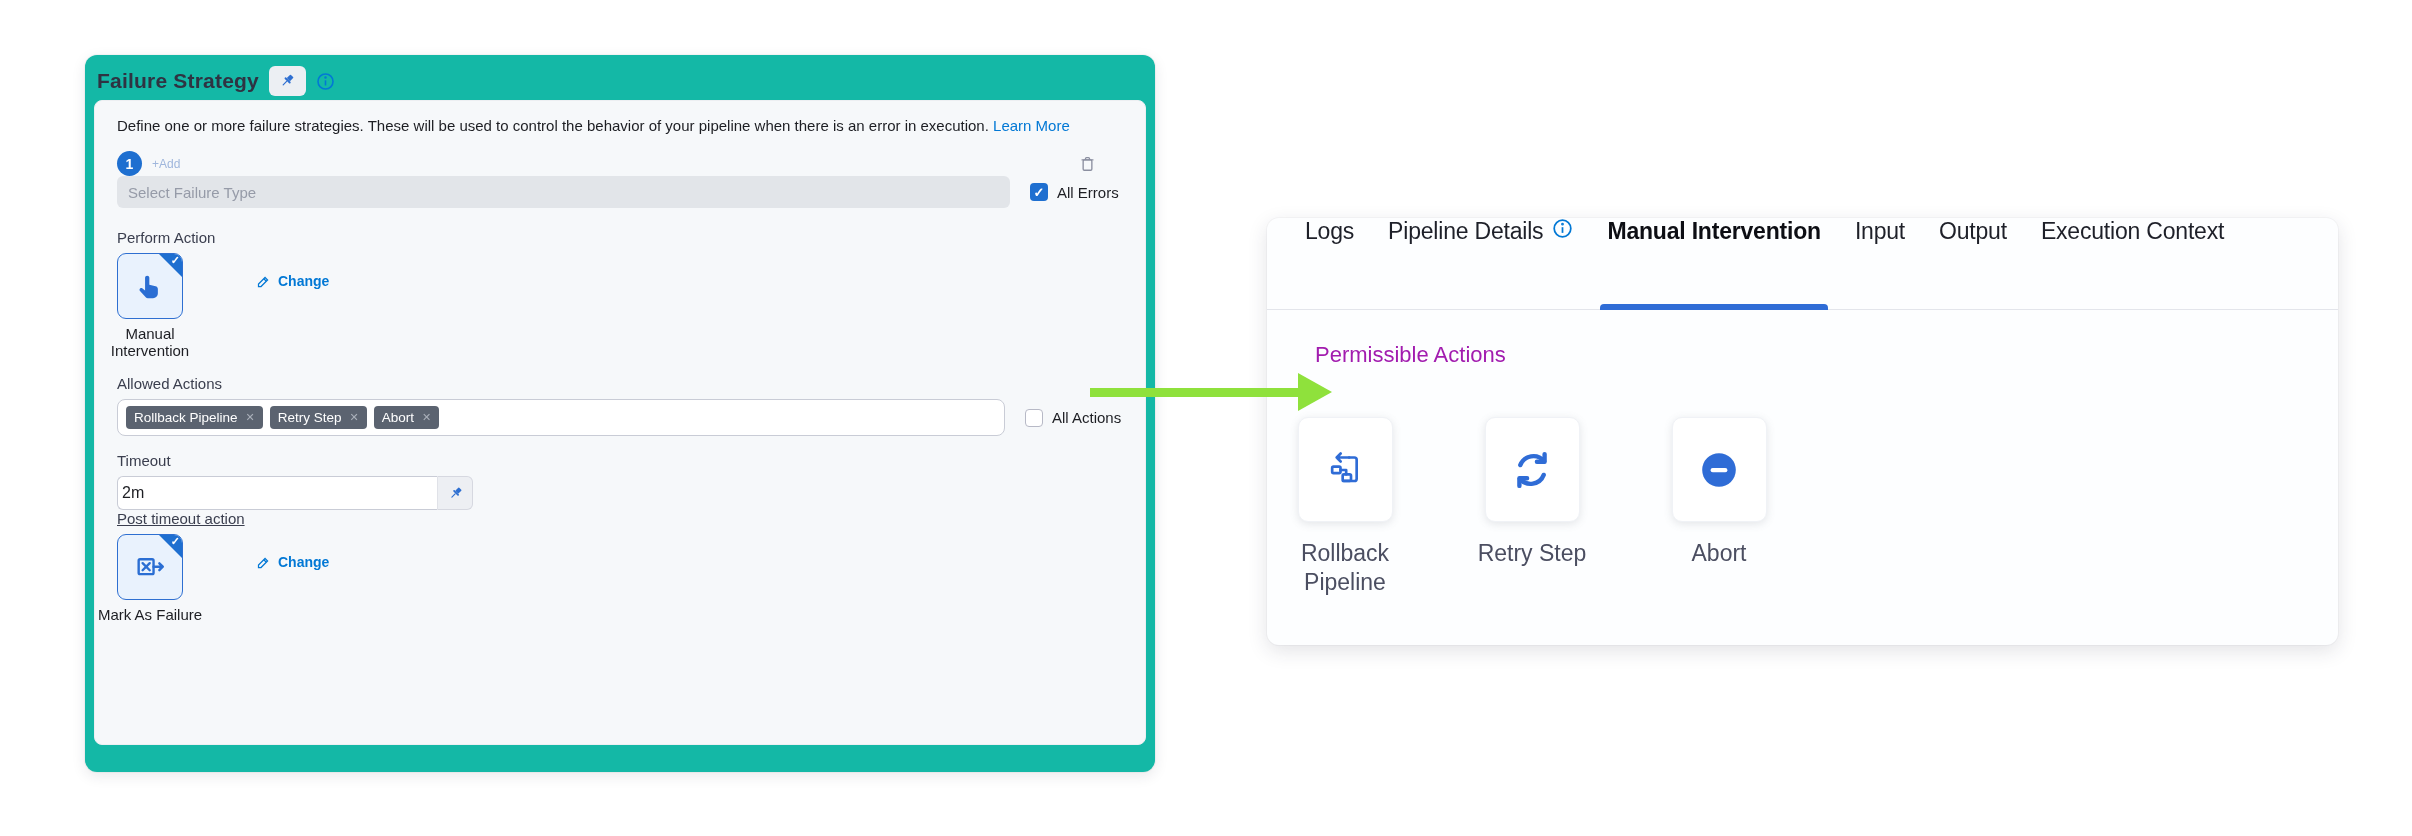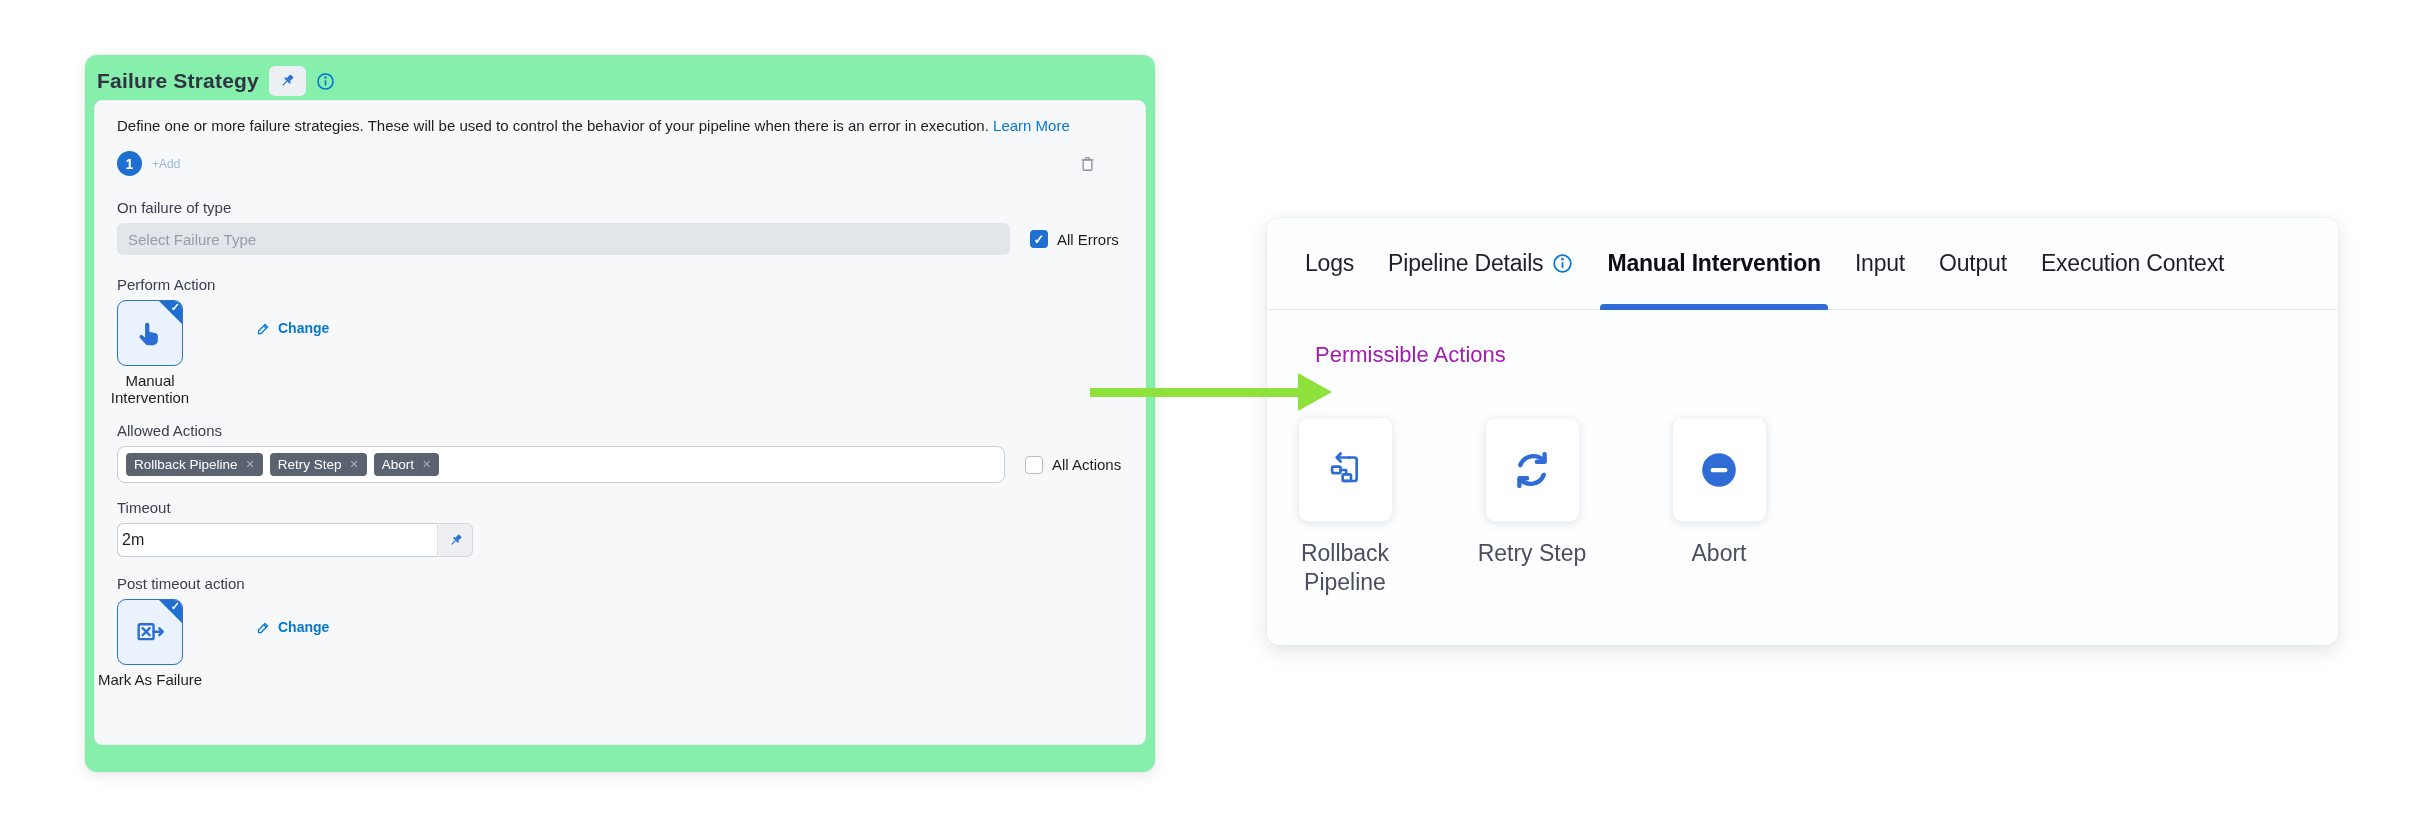--- a/index.html
+++ b/index.html
@@ -1,20 +1,20 @@
 <!DOCTYPE html>
 <html><head>
 <meta charset="utf-8">
 <style>
   * { margin:0; padding:0; box-sizing:border-box; }
   html,body { width:2412px; height:836px; background:#ffffff; font-family:"Liberation Sans", sans-serif; overflow:hidden; }
 
   
   .left-panel { position:absolute; left:85px; top:55px; width:1070px; height:717px;
-    background:#86efac; border-radius:12px;
+    background:#14b8a6; border-radius:12px;
     box-shadow:0 4px 14px rgba(40,41,61,.10), 0 0 0 1px rgba(40,41,61,.04); }
   .lp-header { display:flex; align-items:center; gap:10px; padding:11px 14px 6px 12px; }
   .lp-title { font-size:21px; font-weight:700; color:#2f3342; letter-spacing:.2px; }
   .pin-btn { width:37px; height:30px; background:#eceff3; border-radius:6px;
     display:flex; align-items:center; justify-content:center; cursor:pointer; }
   .info-btn { width:20px; height:20px; display:flex; align-items:center; justify-content:center; }
 
   .lp-inner { position:absolute; left:9px; top:45px; width:1052px; height:645px;
     background:#f6f8fa; border:1px solid #edeff2; border-radius:8px;
     padding:16px 22px; overflow:hidden; }
@@ -67,21 +67,21 @@
     border-left:1px solid #e0e2e8; border-radius:0 6px 6px 0; display:flex;
     align-items:center; justify-content:center; cursor:pointer; }
 
   
   .right-panel { position:absolute; left:1267px; top:218px; width:1071px; height:427px;
     background:#fdfeff; border-radius:12px;
     box-shadow:0 6px 20px rgba(40,41,61,.13), 0 0 0 1px rgba(40,41,61,.03); }
   .tabs { display:flex; align-items:center; gap:34px; padding-left:38px; height:92px;
     border-bottom:1px solid #e3e5eb; }
   .tab { position:relative; font-size:23px; color:#1e2029; font-weight:500; letter-spacing:-.2px;
-    height:92px; display:flex; align-items:center; gap:9px; cursor:pointer; }
+    height:92px; display:flex; align-items:flex-start; gap:9px; cursor:pointer; }
   .tab.active { font-weight:700; color:#0d0e14; }
   .tab.active::after { content:""; position:absolute; left:-7px; right:-7px; bottom:0;
     height:6px; background:#2f6cd6; border-radius:4px 4px 0 0; }
 
   .rp-content { padding-top:32px; }
   .section-title { margin-left:48px; font-size:22px; color:#a21caf; }
   .cards { display:flex; gap:57px; padding-left:13px; margin-top:49px; }
   .card-col { width:130px; display:flex; flex-direction:column; align-items:center; }
   .action-card { width:95px; height:105px; background:#fff; border:1px solid #f0f2f6;
     border-radius:10px; box-shadow:0 2px 8px rgba(96,97,112,.16); display:flex;
@@ -129,21 +129,20 @@
       <span class="add-link">+Add</span>
       <span class="trash-btn">
         <svg width="19" height="19" viewBox="0 0 24 24" fill="none" stroke="#8b8fa0" stroke-width="1.7">
           <rect x="6.5" y="7.5" width="11" height="13" rx="1.5"></rect>
           <line x1="4.5" y1="7.5" x2="19.5" y2="7.5"></line>
           <path d="M9.5 7.5V5.8c0-.7.6-1.3 1.3-1.3h2.4c.7 0 1.3.6 1.3 1.3v1.7"></path>
         </svg>
       </span>
     </div>
 
-    <div class="field-label" style="margin-top:23px;">On failure of type</div>
     <div class="select-row">
       <div class="fake-select">
         <span>Select Failure Type</span>
       </div>
       <div class="chk-group">
         <span class="chk checked">
             <span>✓</span>
           </span>
         <span class="chk-label">All Errors</span>
       </div>
@@ -200,21 +199,21 @@
         <svg width="17" height="17" viewBox="0 0 24 24">
           <g transform="rotate(45 12 12)" fill="#2e6fd1">
             <rect x="9" y="2.5" width="6" height="7" rx="1"></rect>
             <rect x="6.8" y="9.5" width="10.4" height="2.6" rx="1.2"></rect>
             <rect x="11.2" y="12" width="1.6" height="8" rx="0.8"></rect>
           </g>
         </svg>
       </span>
     </div>
 
-    <div class="field-label" style="margin-top:18px;">Post timeout action</div>
+    <div class="field-label" style="margin-top:0;text-decoration:underline;">Post timeout action</div>
     <div class="thumb-section">
       <div class="thumb-wrap">
         <div class="thumb-card">
           <svg width="34" height="34" viewBox="0 0 24 24" fill="none" stroke="#2b6ed3" stroke-width="1.7" stroke-linecap="round" stroke-linejoin="round">
             <rect x="4" y="6.5" width="10.5" height="10.5" rx="1"></rect>
             <path d="M6.8 9.3l5 5M11.8 9.3l-5 5"></path>
             <path d="M14.5 11.8h6.5M18.6 9.4l2.4 2.4-2.4 2.4"></path>
           </svg>
           <span class="thumb-corner">
               <span>✓</span>

